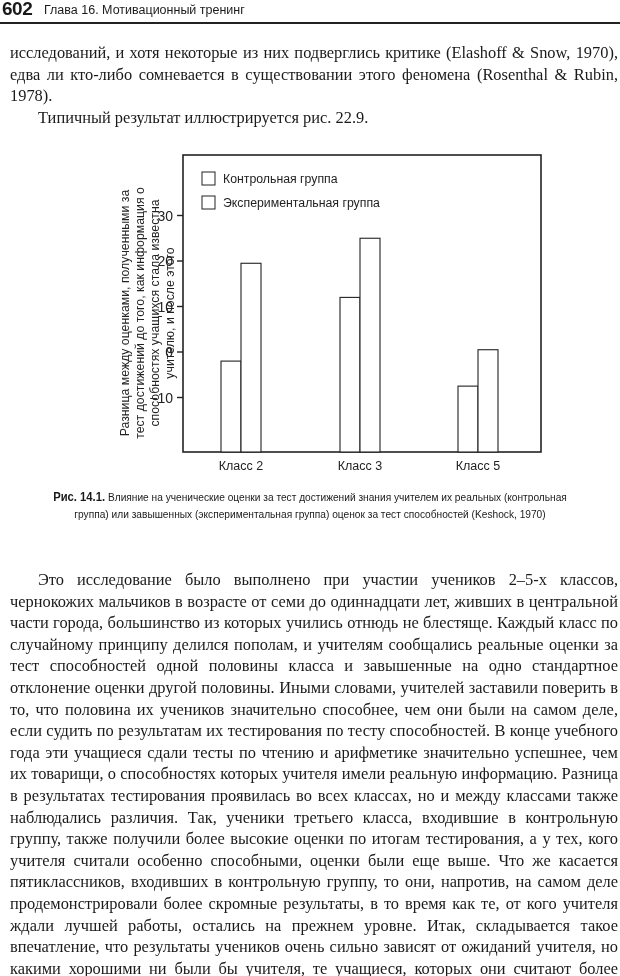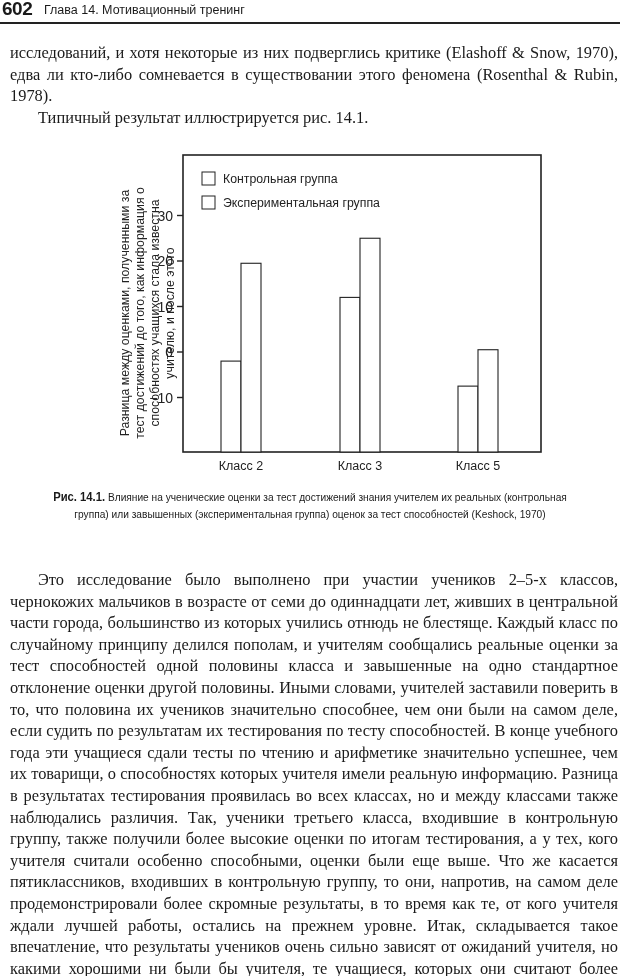--- a/index.html
+++ b/index.html
@@ -14,25 +14,25 @@
   .ylabel { position:absolute; left:73px; top:178px; width:150px; height:270px; }
   .ylabel-inner { position:absolute; left:50%; top:50%; width:260px; transform:translate(-50%,-50%) rotate(-90deg); font-family:"Liberation Sans", sans-serif; font-size:12.3px; line-height:15px; text-align:center; color:#222; }
   .caption { position:absolute; left:20px; width:580px; top:489px; font-family:"Liberation Sans", sans-serif; font-size:11.3px; line-height:16.5px; text-align:center; transform:scaleX(0.9); transform-origin:center; }
   .caption b { font-weight:bold; font-size:12.5px; }
 </style>
 </head>
 <body>
 
 <div class="header">
   <span class="page-num">602</span>
-  <span class="chapter">Глава 14. Мотивационный тренинг</span>
+  <span class="chapter">Глава 16. Мотивационный тренинг</span>
 </div>
 
 <p class="p body-text" style="top:37px;">исследований, и хотя некоторые из них подверглись критике (Elashoff &amp; Snow, 1970), едва ли кто-либо сомневается в существовании этого феномена (Rosenthal &amp; Rubin, 1978).</p>
-<p class="p body-text indent" style="top:102px;">Типичный результат иллюстрируется рис. 14.1.</p>
+<p class="p body-text indent" style="top:102px;">Типичный результат иллюстрируется рис. 22.9.</p>
 
 <div class="ylabel">
   <div class="ylabel-inner">Разница между оценками, полученными за тест достижений до того, как информация о способностях учащихся стала известна учителю, и после этого</div>
 </div>
 
 <svg id="chart" class="chart" width="620" height="340" viewBox="0 140 620 340" xmlns="http://www.w3.org/2000/svg">
     <rect x="183" y="155" width="358" height="297" fill="none" stroke="#222" stroke-width="1.6"></rect>
     <line x1="177" x2="183" y1="215.5" y2="215.5" stroke="#222" stroke-width="1.4"></line>
     <text x="173" y="220.5" text-anchor="end" font-family="Liberation Sans, sans-serif" font-size="14" fill="#222">30</text>
     <line x1="177" x2="183" y1="261" y2="261" stroke="#222" stroke-width="1.4"></line>

